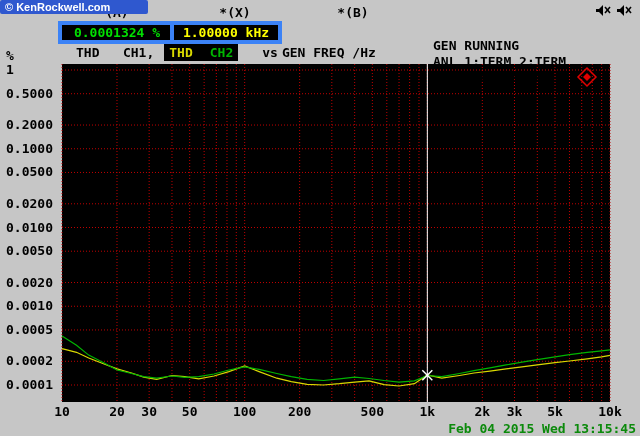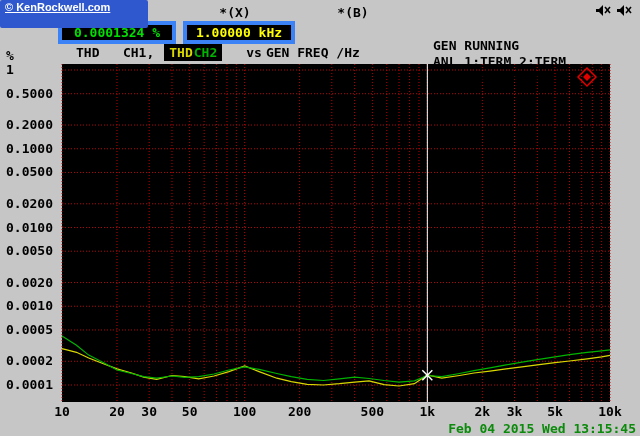--- a/index.html
+++ b/index.html
@@ -12,29 +12,29 @@
   .abs{position:absolute;}
   .readout-label{text-align:center;height:15px;line-height:15px;}
   .readout-box{
     background:#000;border:4px solid #3b82f6;
     height:15px;line-height:15px;text-align:center;
   }
   .status-block div{height:16px;line-height:16px;white-space:pre;}
   .legend{display:flex;align-items:flex-start;height:17px;line-height:17px;}
   .legend .pre{white-space:pre;}
   .legend-chip{background:#000000;padding:0 5px;margin-left:10px;display:flex;}
-  .legend-chip span + span{margin-left:1px;}
+  .legend-chip span + span{margin-left:17px;}
   .legend .vs{margin-left:24px;}
   .legend .suffix{margin-left:4px;white-space:pre;}
   #chart{position:absolute;left:0;top:0;}
   #chart text{font-family:"DejaVu Sans Mono",monospace;font-size:13px;font-weight:bold;fill:#000;}
   .watermark{
-    left:0;top:422;width:148px;height:28px;background:#2f58cf;color:#fff;
+    left:0;top:422;width:148px;height:14px;background:#2f58cf;color:#fff;
     font-family:"Liberation Sans",sans-serif;font-size:11px;font-weight:bold;
-    line-height:14px;padding-left:5px;border-radius:2px;box-sizing:border-box;text-decoration:underline;
+    line-height:14px;padding-left:5px;border-radius:2px;box-sizing:border-box;
   }
   .datetime{right:4px;top:421px;height:15px;line-height:15px;}
 </style>
 </head>
 <body>
 
 <div id="screen">
 
   <svg id="chart" width="640" height="436">
     <g>
@@ -114,21 +114,21 @@
       <g id="diamond-icon-group" transform="translate(578,68)">
       <polygon points="9,0 18,9 9,18 0,9" fill="none" stroke="#e00000" stroke-width="1.5"></polygon>
       <polygon points="9,5 13,9 9,13 5,9" fill="#e00000"></polygon>
     </g>
   </svg>
 
   <div class="abs readout-label" style="left:58px;top:5px;width:110px;">*(A)</div>
   <div class="abs readout-box" style="left: 58px; top: 21px; width: 110px; color: rgb(0, 224, 0);">0.0001324 %</div>
 
   <div class="abs readout-label" style="left:183px;top:5px;width:104px;">*(X)</div>
-  <div class="abs readout-box" style="left: 183px; top: 21px; width: 104px; color: rgb(255, 255, 0);">1.00000 kHz</div>
+  <div class="abs readout-box" style="left: 170px; top: 21px; width: 104px; color: rgb(255, 255, 0);">1.00000 kHz</div>
 
   <div class="abs readout-label" style="left:307px;top:5px;width:92px;">*(B)</div>
 
   <div class="abs status-block" style="left:433px;top:5px;margin-top:33px;">
     <div>GEN RUNNING</div>
     <div>ANL 1:TERM 2:TERM</div>
     <div>SWP TERMINATED</div>
   </div>
 
   <svg class="abs" style="left:596px;top:4px;" width="40" height="14">

